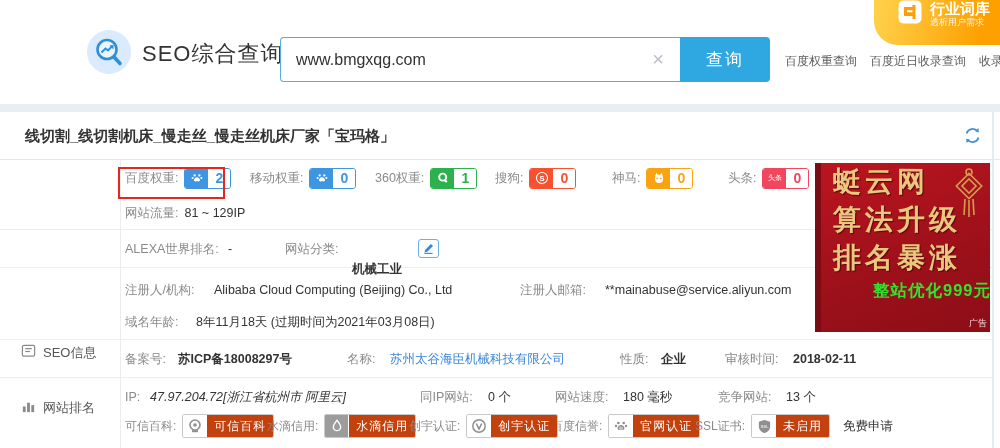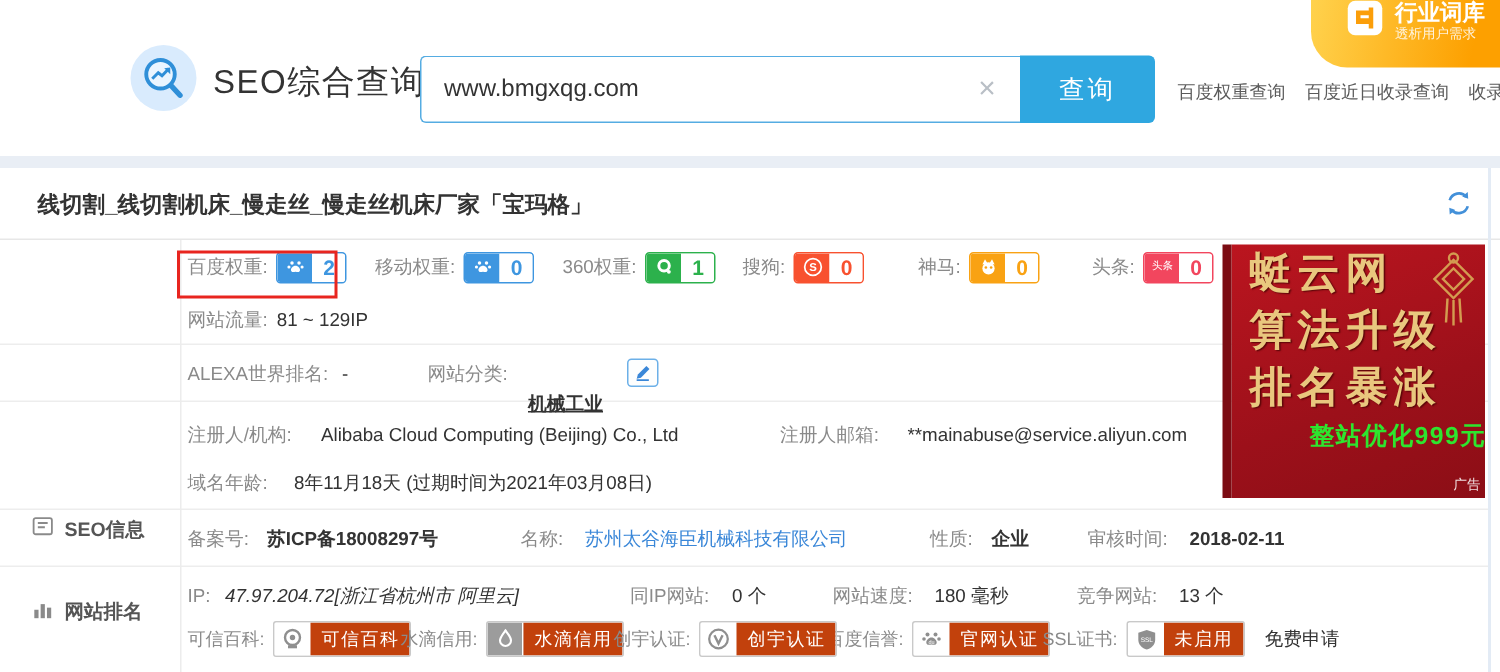--- a/index.html
+++ b/index.html
@@ -30,29 +30,29 @@
   .refresh { position:absolute; left:963px; top:14px; cursor:pointer; }
 
   
   .content { position:absolute; left:0; top:160px; width:1000px; height:288px; }
   .sidebar-border { position:absolute; left:120px; top:0; bottom:0; width:1px; background:#ececec; }
   .sec { position:absolute; left:0; width:992px; border-bottom:1px solid #ededed; }
   .sec1{ top:0; height:70px; } .sec2{ top:70px; height:38px; } .sec3{ top:108px; height:72px; }
   .sec4{ top:180px; height:38px; } .sec5{ top:218px; height:70px; border-bottom:none; }
   .right-line { position:absolute; right:6px; top:-48px; bottom:0; width:2px; background:#e3ebf5; }
 
-  .side-item { position:absolute; left:21px; display:flex; align-items:center; gap:7px; font-size:13px; color:#555; cursor:pointer;font-weight:bold; }
+  .side-item { position:absolute; left:21px; display:flex; align-items:center; gap:7px; font-size:13px; color:#555; cursor:pointer; }
   .si-1{top:184px;} .si-2{top:239px;}
 
   .row { position:absolute; display:flex; align-items:center; font-size:12.5px; }
   .label { color:#8a8a8a; margin-right:6px; white-space:nowrap; }
   .value { color:#333; white-space:nowrap; }
   .bold  { font-weight:bold; }
   .blue-link { color:#3a87d8; cursor:pointer; white-space:nowrap; }
-  .ul { text-decoration:underline; cursor:pointer;margin-top:40px; }
+  .ul { cursor:pointer;margin-top:40px; }
 
   
   .witem { position:absolute; top:0; display:flex; align-items:center; height:26px; cursor:pointer; }
   .wbadge { display:inline-flex; height:21px; border:1px solid var(--c); border-radius:3px; overflow:hidden; }
   .wicon { width:23px; background:var(--c); color:#fff; display:flex; align-items:center; justify-content:center; }
   .wicon .tt { font-size:7px; line-height:1.05; text-align:center; display:block; }
   .wnum { min-width:22px; padding:0 3px; background:#fff; color:var(--c); font-weight:bold; font-size:14px; display:flex; align-items:center; justify-content:center; }
   .hl-box { position:absolute; left:118px; top:2px; width:107px; height:32px; border:2px solid #e8251f; pointer-events:none; }
 
   

